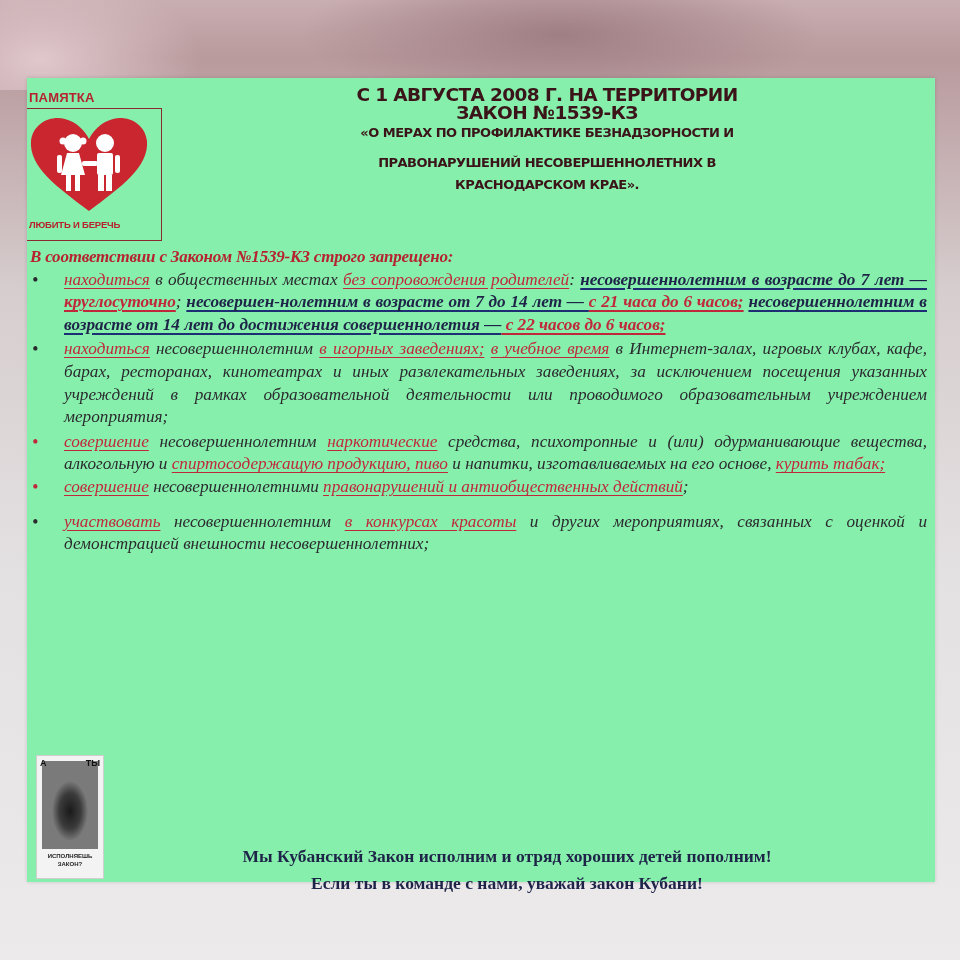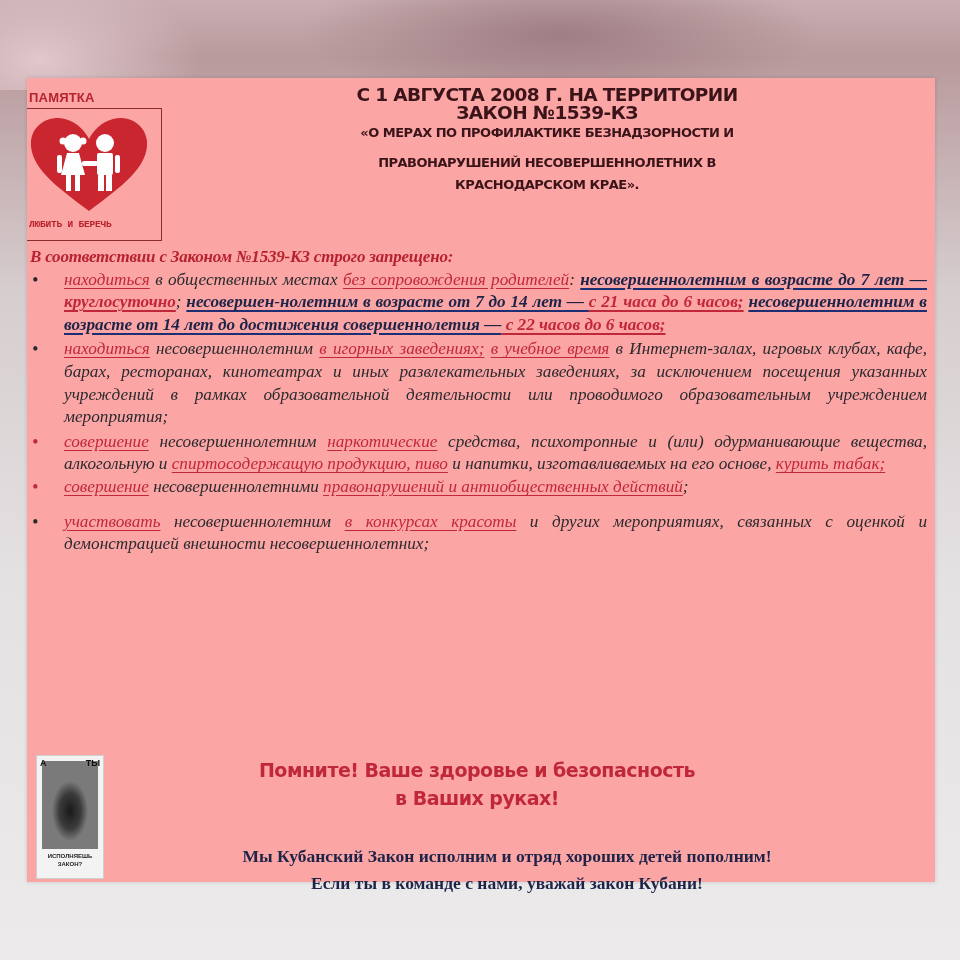--- a/index.html
+++ b/index.html
@@ -8,36 +8,36 @@
     background: linear-gradient(180deg, #c9aeb1 0%, #b99a9d 6%, #d6cdce 30%, #e4e1e2 60%, #eceaeb 100%);
     font-family: "Liberation Serif", serif;
   }
   .bg-blur {
     position:absolute; left:0; top:0; width:960px; height:90px;
     background: radial-gradient(ellipse 260px 70px at 560px 35px, #a07f84 0%, rgba(160,127,132,0) 100%),
                 radial-gradient(ellipse 160px 90px at 40px 60px, #e0c8cc 0%, rgba(224,200,204,0) 100%);
   }
   .card {
     position:absolute; left:27px; top:78px; width:908px; height:804px;
-    background:#fca5a5;
+    background:#86efac;
     box-shadow: 0 0 4px rgba(0,0,0,0.15);
   }
   .logo-label {
     position:absolute; left:2px; top:12px;
     font-family:"Liberation Sans", sans-serif; font-weight:bold; font-size:13px;
     color:#b5232f; letter-spacing:0.2px;
   }
   .logo-box {
     position:absolute; left:0; top:30px; width:135px; height:133px;
     border:1.5px solid #8a2a33; border-left:none; box-sizing:border-box;
   }
   .logo-heart { position:absolute; left:0px; top:6px; width:124px; height:98px; }
   .logo-motto {
     position:absolute; left:2px; top:110px;
-    font-family:Liberation Mono, monospace; font-weight:bold; font-size:9.5px;
+    font-family:Liberation Sans, sans-serif; font-weight:bold; font-size:9.5px;
     color:#b5232f; letter-spacing:-0.2px;
   }
   .header {
     position:absolute; left:140px; top:8px; width:760px;
     font-family:"DejaVu Sans", sans-serif; font-weight:bold; color:#3a1418;
     text-align:center; line-height:18px;
   }
   .header .h1 { font-size:18.5px; letter-spacing:-0.6px; }
   .header .h2 { font-size:13px; letter-spacing:-0.5px; line-height:22px;text-align:center; }
   .h-gap { height:8px; }
@@ -159,22 +159,18 @@
   <div class="poster">
     <div class="poster-art"></div>
     <span class="poster-a">А</span>
     <span class="poster-ty">ТЫ</span>
     <div class="poster-caption">
       <div>ИСПОЛНЯЕШЬ</div>
       <div>ЗАКОН?</div>
     </div>
   </div>
 
-  <div class="remember">
-    <div>Помните! Ваше здоровье и безопасность</div>
-    <div>в Ваших руках!</div>
-  </div>
 
   <div class="slogan">
     <div>Мы Кубанский Закон исполним и отряд хороших детей пополним!</div>
     <div>Если ты в команде с нами, уважай закон Кубани!</div>
   </div>
 </div>
 
 </body></html>

